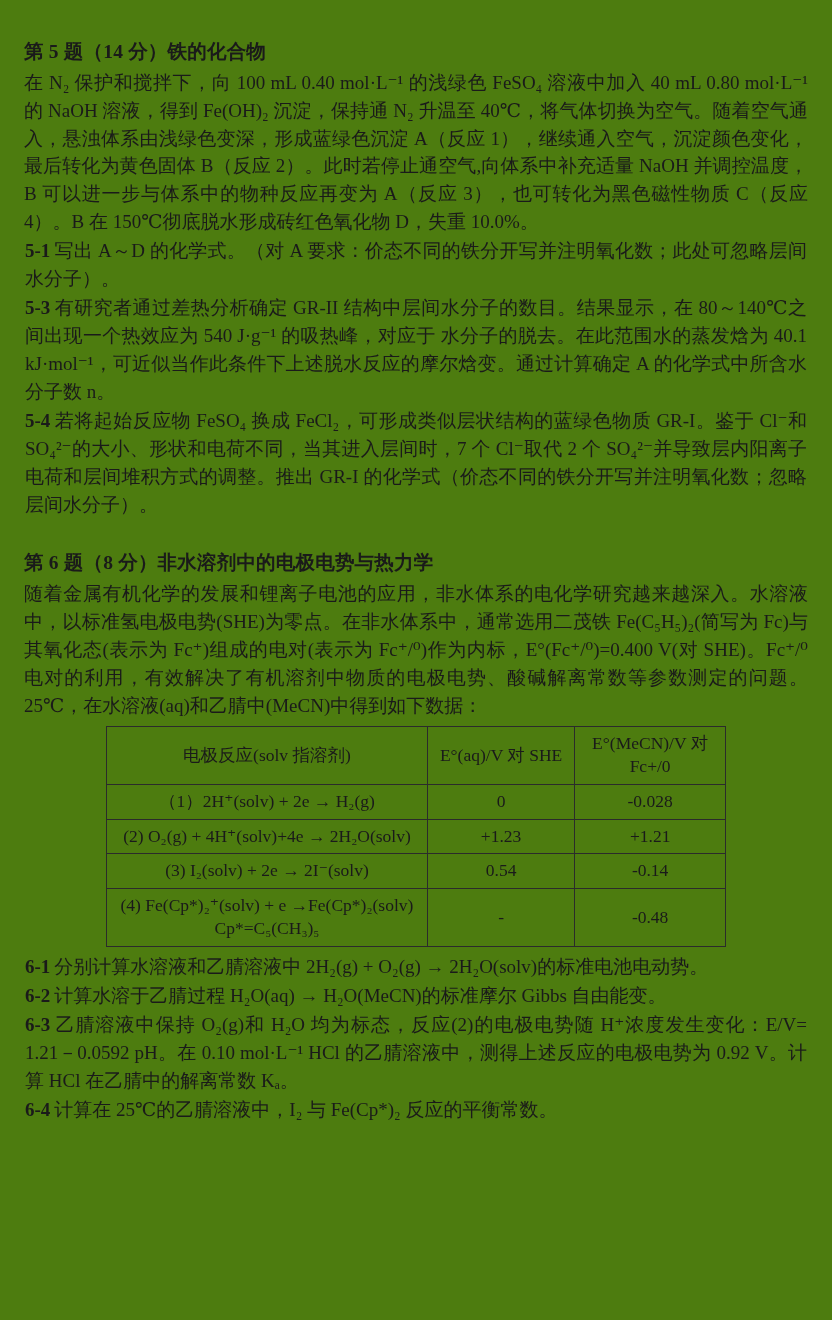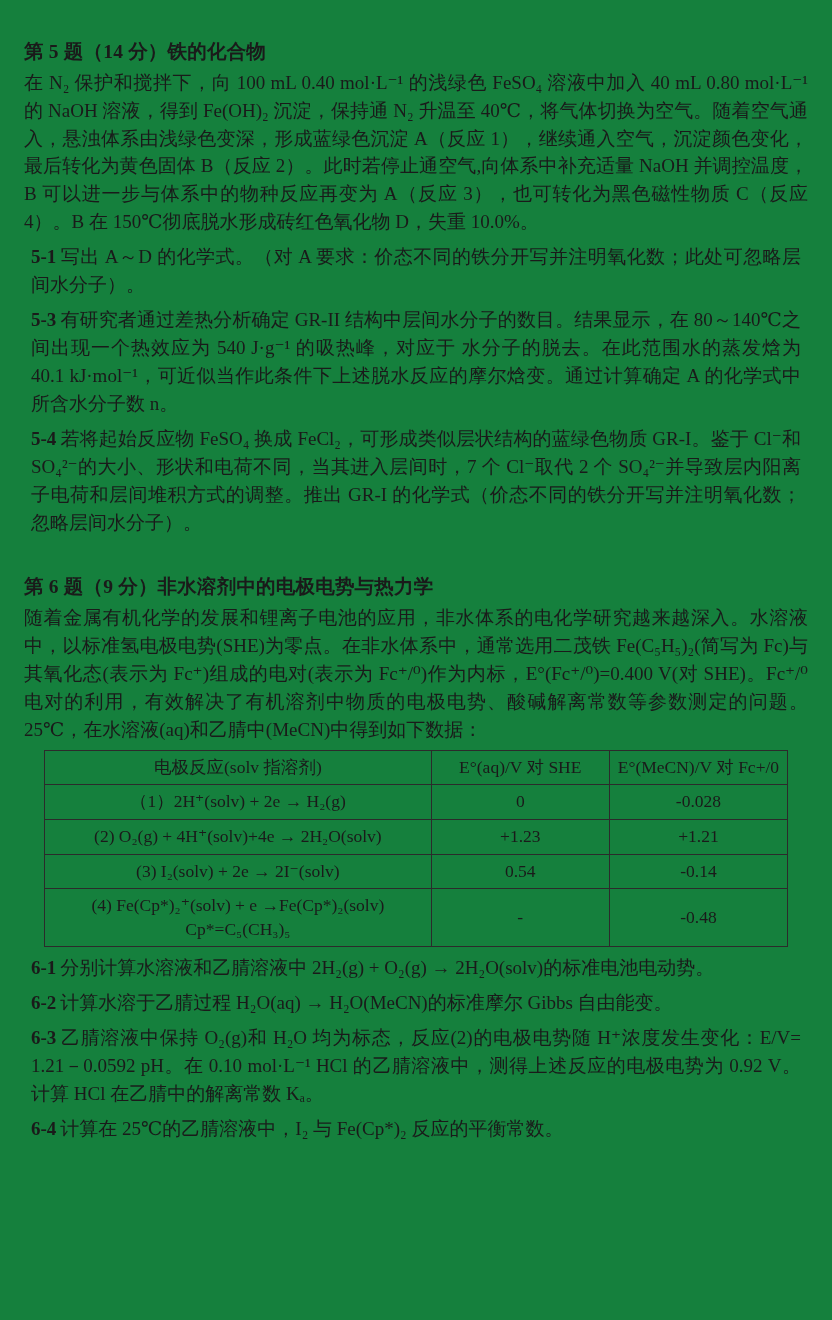--- a/index.html
+++ b/index.html
@@ -14,21 +14,21 @@
     font-family: "Liberation Serif", "DejaVu Serif", serif;
     color: #1a1a1a;
     -webkit-font-smoothing: antialiased;
   }
   .page {
     position: relative;
     width: 832px;
     height: 1320px;
     box-sizing: border-box;
     padding: 38px 24px 10px 24px;
-    background: #15803d;
+    background: #4d7c0f;
     overflow: hidden;
   }
   .heading {
     font-weight: bold;
     font-size: 19.5px;
     line-height: 1.42;
     letter-spacing: 0.2px;
     margin: 0 0 3px 0;
   }
   .para {
@@ -36,37 +36,37 @@
     line-height: 1.47;
     text-align: justify;
     text-justify: inter-ideograph;
     margin: 0;
   }
   .qline {
     font-size: 19px;
     line-height: 1.47;
     text-align: justify;
     text-justify: inter-ideograph;
-    margin: 7px;
+    margin: 1px;
   }
   .qnum {
     font-weight: bold;
     margin-right: 4px;
   }
   .spacer-lg { height: 30px; }
 
   
   .tbl-wrap {
     display: flex;
     justify-content: center;
     margin: 6px 0 6px 0;
   }
   table.data {
     border-collapse: collapse;
-    width: 744px;
+    width: 620px;
     font-size: 17.5px;
     line-height: 1.35;
   }
   table.data th, table.data td {
     border: 1px solid #2b2b2b;
     padding: 5px 6px;
     text-align: center;
     vertical-align: middle;
   }
   table.data th {
@@ -95,21 +95,21 @@
 
   <p class="qline"><span class="qnum">5-1</span><span>写出 A～D 的化学式。（对 A 要求：价态不同的铁分开写并注明氧化数；此处可忽略层间水分子）。</span></p>
 
 
   <p class="qline"><span class="qnum">5-3</span><span>有研究者通过差热分析确定 GR-II 结构中层间水分子的数目。结果显示，在 80～140℃之间出现一个热效应为 540 J·g⁻¹ 的吸热峰，对应于 水分子的脱去。在此范围水的蒸发焓为 40.1 kJ·mol⁻¹，可近似当作此条件下上述脱水反应的摩尔焓变。通过计算确定 A 的化学式中所含水分子数 n。</span></p>
 
   <p class="qline"><span class="qnum">5-4</span><span>若将起始反应物 FeSO₄ 换成 FeCl₂，可形成类似层状结构的蓝绿色物质 GR-I。鉴于 Cl⁻和 SO₄²⁻的大小、形状和电荷不同，当其进入层间时，7 个 Cl⁻取代 2 个 SO₄²⁻并导致层内阳离子电荷和层间堆积方式的调整。推出 GR-I 的化学式（价态不同的铁分开写并注明氧化数；忽略层间水分子）。</span></p>
 
   <div class="spacer-lg"></div>
 
-  <h1 class="heading">第 6 题（9 分）非水溶剂中的电极电势与热力学</h1>
+  <h1 class="heading">第 6 题（8 分）非水溶剂中的电极电势与热力学</h1>
 
   <p class="para">随着金属有机化学的发展和锂离子电池的应用，非水体系的电化学研究越来越深入。水溶液中，以标准氢电极电势(SHE)为零点。在非水体系中，通常选用二茂铁 Fe(C₅H₅)₂(简写为 Fc)与其氧化态(表示为 Fc⁺)组成的电对(表示为 Fc⁺/⁰)作为内标，E°(Fc⁺/⁰)=0.400 V(对 SHE)。Fc⁺/⁰ 电对的利用，有效解决了有机溶剂中物质的电极电势、酸碱解离常数等参数测定的问题。25℃，在水溶液(aq)和乙腈中(MeCN)中得到如下数据：</p>
 
   <div class="tbl-wrap">
     <table class="data">
       <thead>
         <tr>
           <th class="rxn">电极反应(solv 指溶剂)</th>
           <th class="val">E°(aq)/V 对 SHE</th>
           <th class="val">E°(MeCN)/V 对 Fc+/0</th>

